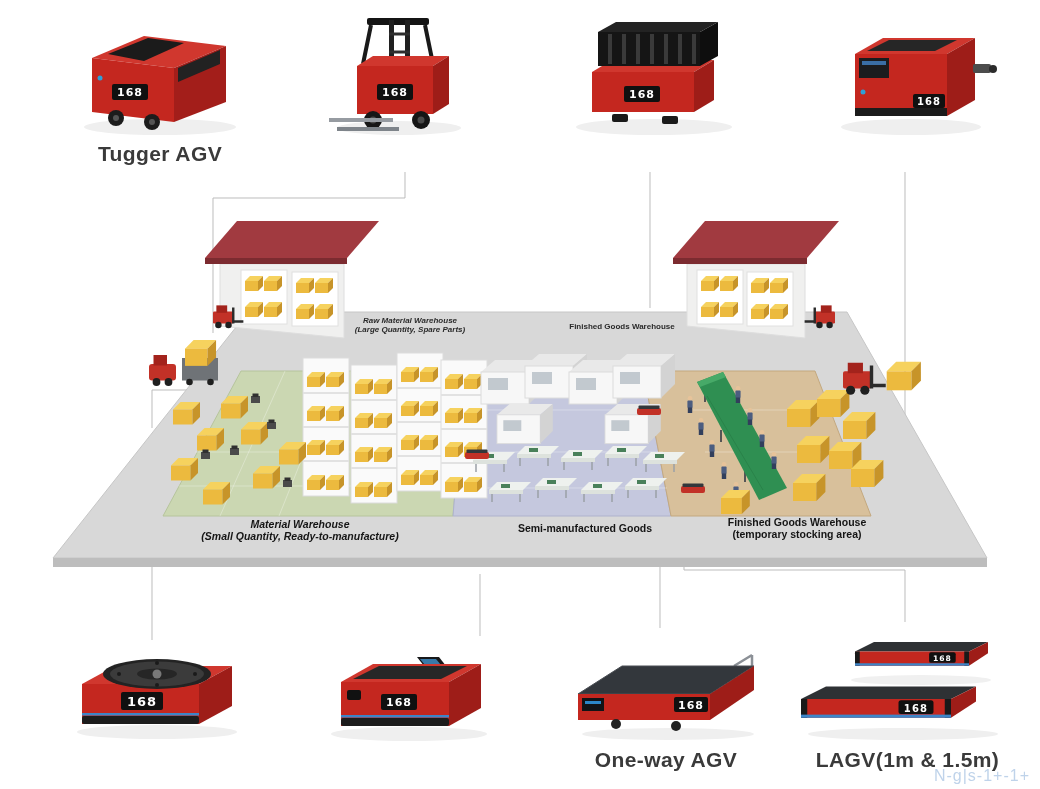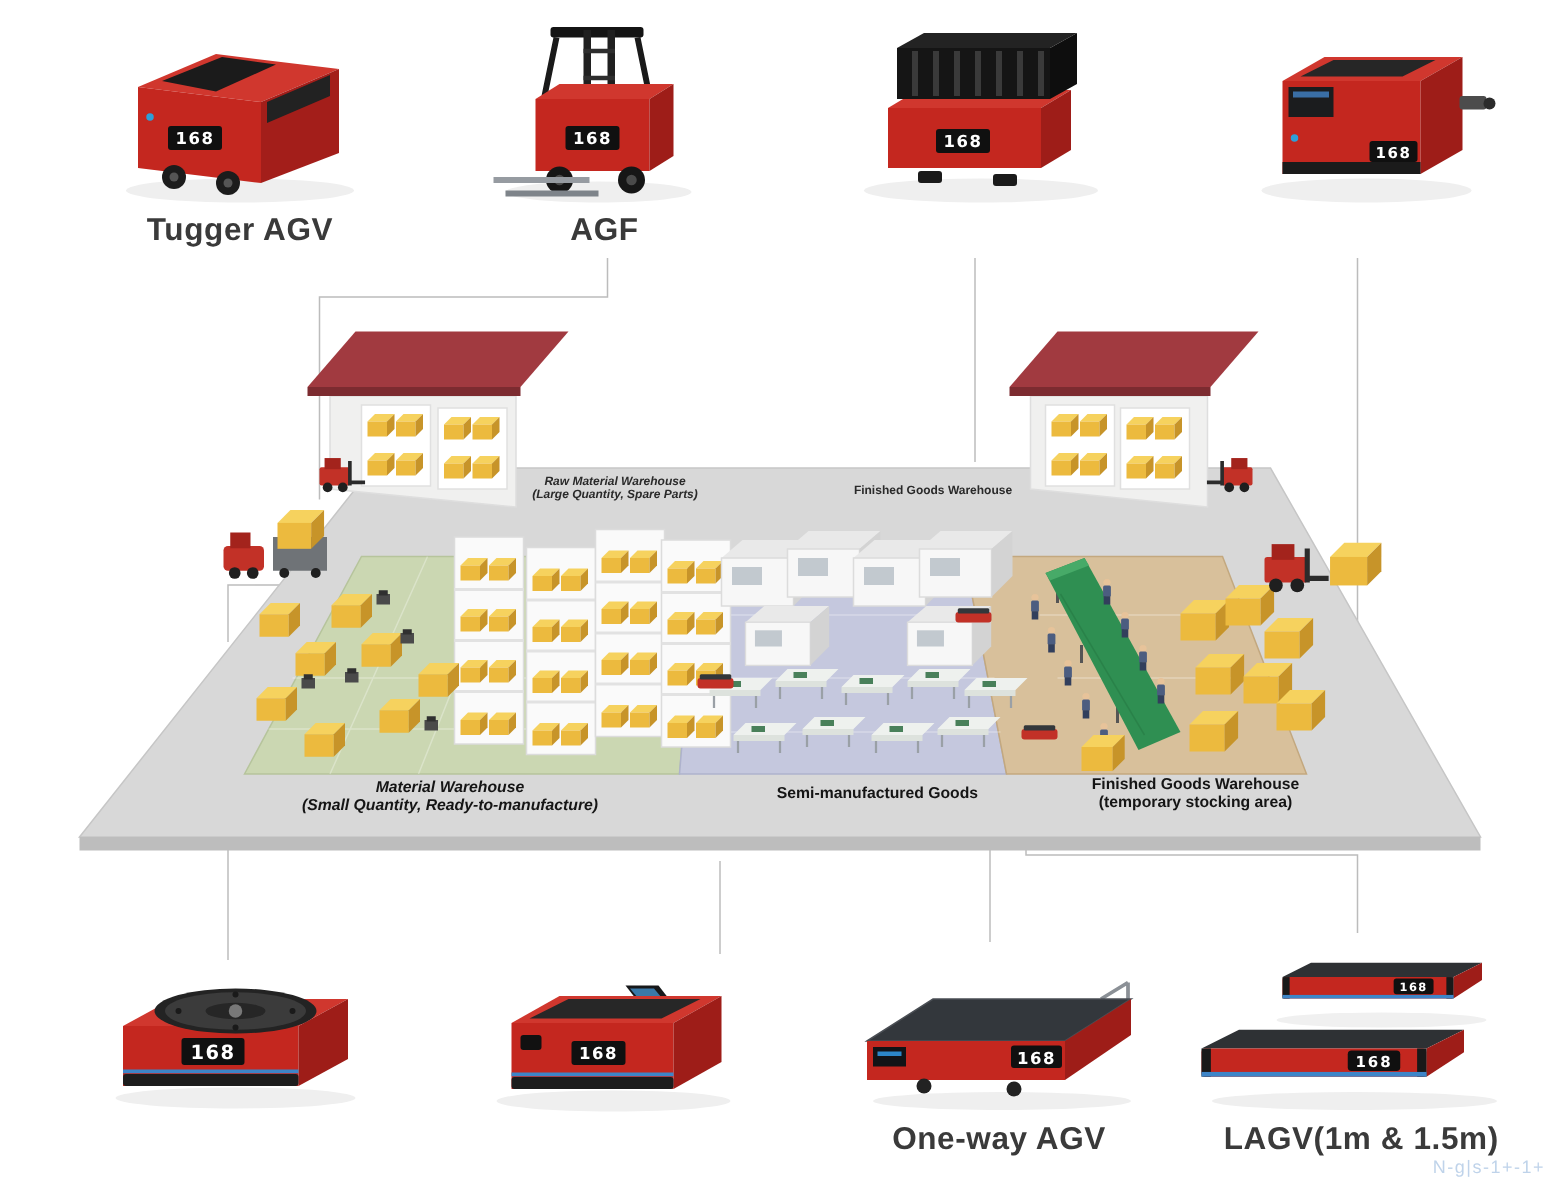--- a/index.html
+++ b/index.html
@@ -13,21 +13,21 @@
   #scene{position:absolute;left:45px;top:190px;width:950px;height:400px}
   #connectors{position:absolute;left:0;top:0;width:1040px;height:789px;pointer-events:none}
   .logo rect{fill:#101010}
   .logo text{fill:#ffffff;font-family:"DejaVu Sans",sans-serif;font-weight:bold;letter-spacing:1px;text-anchor:middle}
   
   .zsm{font-size:8px;font-style:italic;font-weight:600;fill:#2a2a2a;text-anchor:middle}
   .zsm2{font-size:8px;font-weight:700;fill:#2a2a2a;text-anchor:middle}
   .zlg{font-size:10.5px;font-weight:700;fill:#151515;text-anchor:middle}
   .zi{font-style:italic}
   #watermark{
-    position:absolute;right:10px;bottom:4px;color:#b9cfe8;font-size:12px;
+    position:absolute;right:10px;bottom:4px;color:#b9cfe8;font-size:16px;
     letter-spacing:1px;opacity:.9
   }
 </style>
 </head>
 <body>
 
 <svg id="connectors" viewBox="0 0 1040 789">
   <g stroke="#b5b5b5" stroke-width="1" fill="none" opacity="0.9">
     <path d="M405,172 V198 H213 V333"></path>
     <path d="M211,390 H152 V428"></path>
@@ -282,21 +282,20 @@
       <circle cx="80" cy="114" r="3.5" fill="#4a4a4a"></circle>
     <circle cx="128" cy="114" r="9" fill="#161616"></circle>
       <circle cx="128" cy="114" r="3.5" fill="#4a4a4a"></circle>
     <polygon points="36,112 100,112 100,116 36,116" fill="#969ba1"></polygon>
     <polygon points="44,121 106,121 106,125 44,125" fill="#7e848a"></polygon>
     <g class="logo">
       <rect x="84" y="78" width="36" height="16" rx="2"></rect>
       <text x="102" y="90" font-size="11">168</text>
     </g>
   </svg>
-  <div class="lbl">AGF</div>
 </div>
 
 <div class="cell" style="left:532px;top:6px;width:240px">
   <svg width="220" height="132" viewBox="0 0 220 132">
     <ellipse cx="112" cy="121" rx="78" ry="8" fill="#efefef"></ellipse>
     <polygon points="50,66 70,54 172,54 152,66" fill="#d0372e"></polygon>
     <rect x="50" y="66" width="102" height="40" fill="#c4271f"></rect>
     <polygon points="152,106 152,66 172,54 172,94" fill="#9e1d18"></polygon>
     <rect x="56" y="26" width="102" height="34" fill="#151515"></rect>
     <polygon points="56,26 74,16 176,16 158,26" fill="#232323"></polygon>

